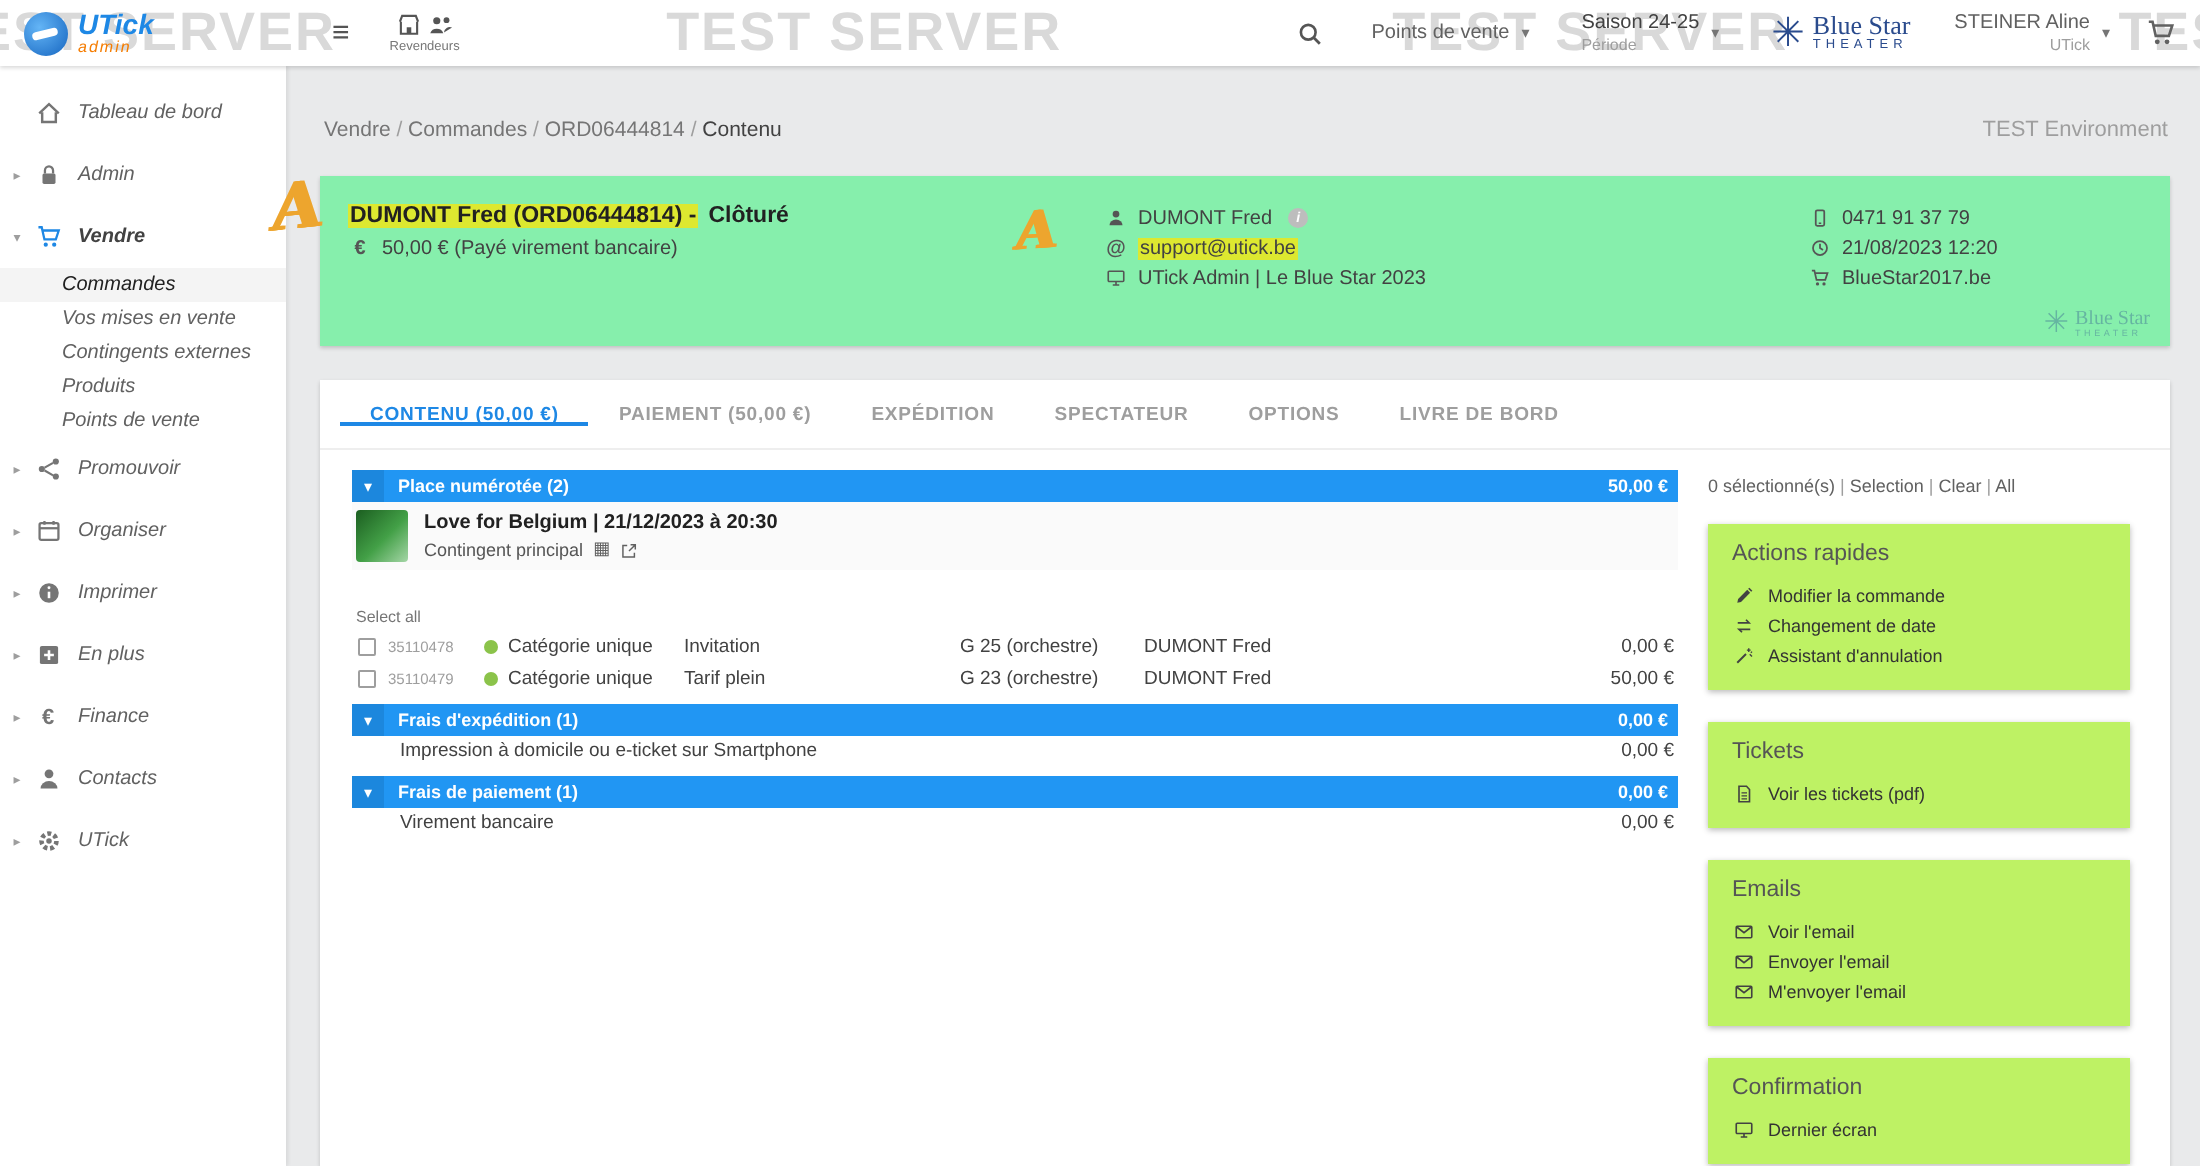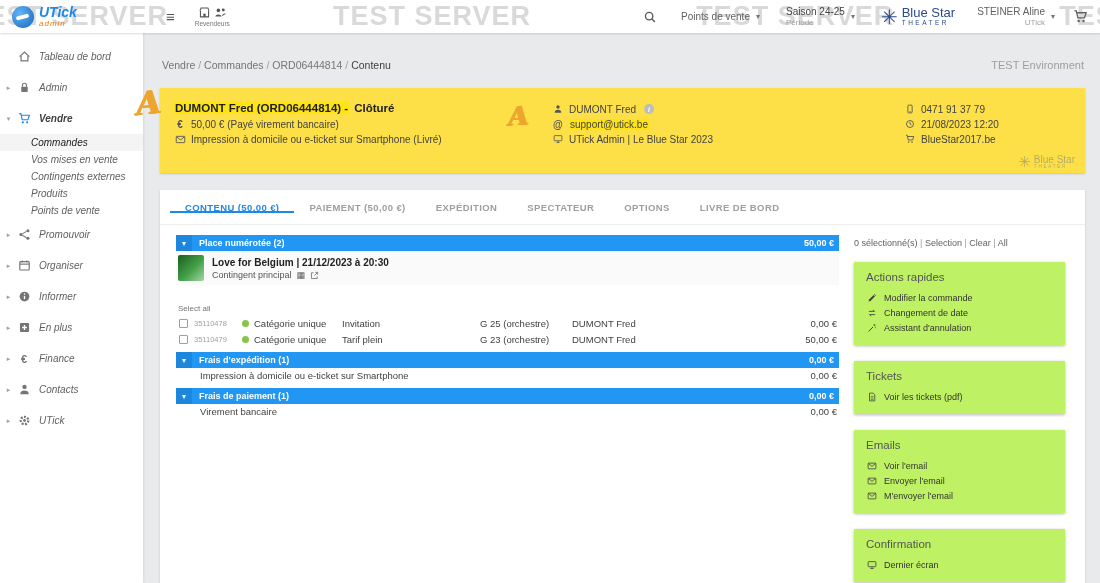--- a/index.html
+++ b/index.html
@@ -26,21 +26,21 @@
 .tb-search{color:#555;margin-right:24px;cursor:pointer}
 .tb-drop{display:flex;align-items:center;gap:6px;margin-right:26px;cursor:pointer}
 .drop-main{font-size:10px;color:#616161}
 .ellip{white-space:nowrap;overflow:hidden;text-overflow:ellipsis;display:inline-block;max-width:78px}
 .drop-col{display:flex;flex-direction:column;line-height:11px}
 .drop-sub{font-size:8px;color:#9e9e9e}
 .tb-caret{font-size:8px;color:#757575}
 .season .drop-main{color:#424242}
 .bs-logo{display:flex;align-items:center;gap:4px;margin-right:22px}
 .bs-star{font-size:20px;color:#2a4b8d;line-height:20px}
-.bs-name{font-family:Liberation Sans, sans-serif;font-size:13px;color:#2a4b8d;line-height:12px;display:block}
+.bs-name{font-family:Liberation Serif, serif;font-size:13px;color:#2a4b8d;line-height:12px;display:block}
 .bs-sub{font-size:6.5px;letter-spacing:2.5px;color:#2a4b8d;display:block}
 .tb-user{display:flex;align-items:center;gap:6px;margin-right:18px;cursor:pointer}
 .tb-user .drop-col{align-items:flex-end}
 .tb-cart{color:#616161;cursor:pointer}
 
 
 .sidebar{position:absolute;top:33px;left:0;bottom:0;width:143px;background:#fff;box-shadow:1px 0 2px rgba(0,0,0,.08);z-index:20;padding-top:8px}
 .sitem{display:flex;align-items:center;height:31px;padding-left:4px;cursor:pointer}
 .s-car{width:9px;font-size:7px;color:#9e9e9e;flex:none;text-align:center}
 .s-car.exp::before{content:"▸"}
@@ -54,21 +54,21 @@
 
 
 .main{position:absolute;top:33px;left:143px;right:0;bottom:0}
 .breadcrumb{position:absolute;top:26px;left:19px;font-size:10.5px;color:#757575}
 .crumb{cursor:pointer}
 .crumb+.crumb::before{content:" / ";color:#9e9e9e;cursor:default}
 .crumb:last-child{color:#424242}
 .env{position:absolute;top:26px;right:16px;font-size:11px;color:#9e9e9e}
 
 
-.order-card{position:absolute;top:55px;left:17px;right:15px;height:85px;background:#fde047;box-shadow:0 1px 2px rgba(0,0,0,.18);padding:12px 14px}
+.order-card{position:absolute;top:55px;left:17px;right:15px;height:85px;background:#86efac;box-shadow:0 1px 2px rgba(0,0,0,.18);padding:12px 14px}
 .oc-grid{display:flex}
 .oc-col1{width:378px}
 .oc-col2{width:352px}
 .oc-col3{flex:1}
 .oc-line{display:flex;align-items:center;gap:5px;height:14px;font-size:10px;color:#424242;margin-bottom:1px}
 .oc-title{font-size:11.5px;font-weight:bold;color:#212121;height:16px}
 .hl{background:rgba(255,228,0,.72);padding:0 1px}
 .oc-ic{width:12px;display:flex;justify-content:center;color:#555;font-size:10px;flex:none}
 .info-badge{width:10px;height:10px;border-radius:50%;background:#bdbdbd;color:#fff;font-size:7px;display:inline-flex;align-items:center;justify-content:center;font-style:italic;font-weight:bold;margin-left:3px;cursor:pointer}
 .card-wm{position:absolute;right:10px;bottom:4px;display:flex;align-items:center;gap:3px;opacity:.35}
@@ -342,21 +342,21 @@
       </span>
     <span class="s-lab">Organiser</span>
   </div>
   <div class="sitem">
     <span class="s-car exp"></span>
     <span class="s-ic">
         <svg class="ic ic13">
           <use href="#i-info"></use>
         </svg>
       </span>
-    <span class="s-lab">Informer</span>
+    <span class="s-lab">Imprimer</span>
   </div>
   <div class="sitem">
     <span class="s-car exp"></span>
     <span class="s-ic">
         <svg class="ic ic13">
           <use href="#i-plus"></use>
         </svg>
       </span>
     <span class="s-lab">En plus</span>
   </div>
@@ -395,28 +395,20 @@
   <section class="order-card">
     <div class="oc-grid">
       <div class="oc-col1">
         <div class="oc-line oc-title">
           <span class="hl">DUMONT Fred (ORD06444814) -</span>
             <span> Clôturé</span>
         </div>
         <div class="oc-line">
           <span class="oc-ic" style="font-weight:bold">€</span>
           <span>50,00 € (Payé virement bancaire)</span>
-        </div>
-        <div class="oc-line">
-          <span class="oc-ic">
-              <svg class="ic ic11">
-                <use href="#i-mail"></use>
-              </svg>
-            </span>
-          <span>Impression à domicile ou e-ticket sur Smartphone (Livré)</span>
         </div>
       </div>
       <div class="oc-col2">
         <div class="oc-line" style="margin-top:2px">
           <span class="oc-ic">
               <svg class="ic ic10">
                 <use href="#i-person"></use>
               </svg>
             </span>
           <span>DUMONT Fred</span>

